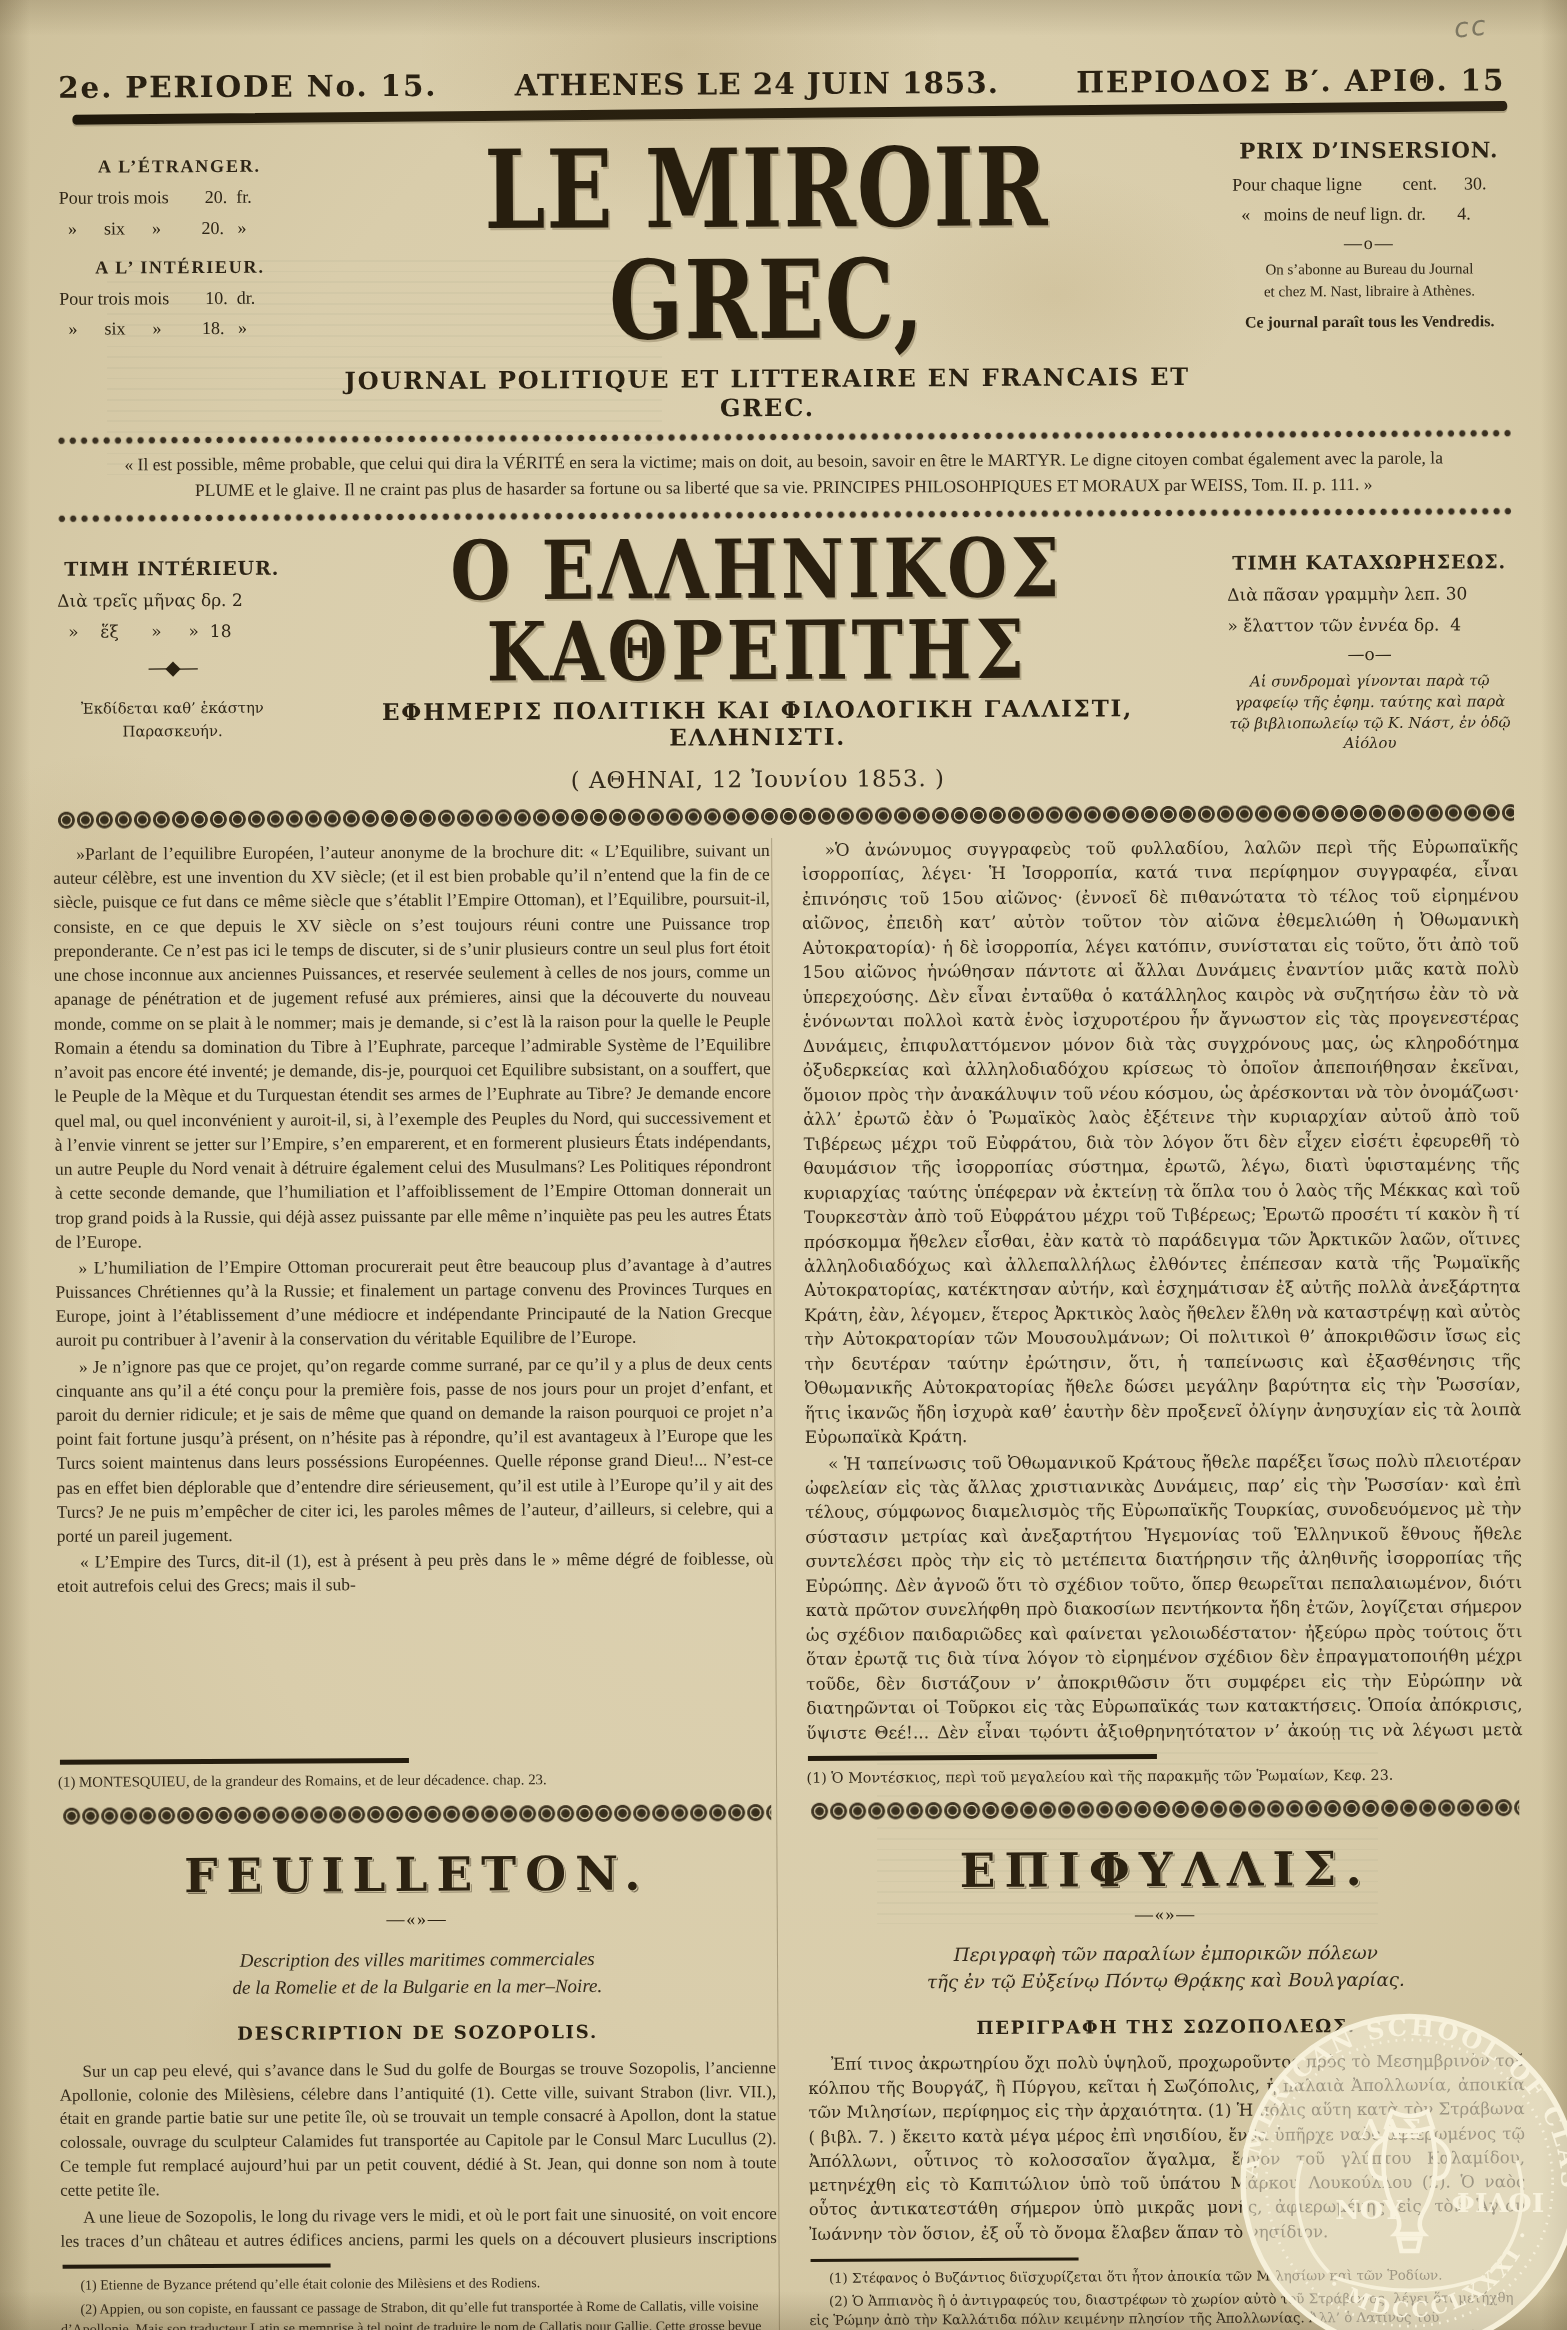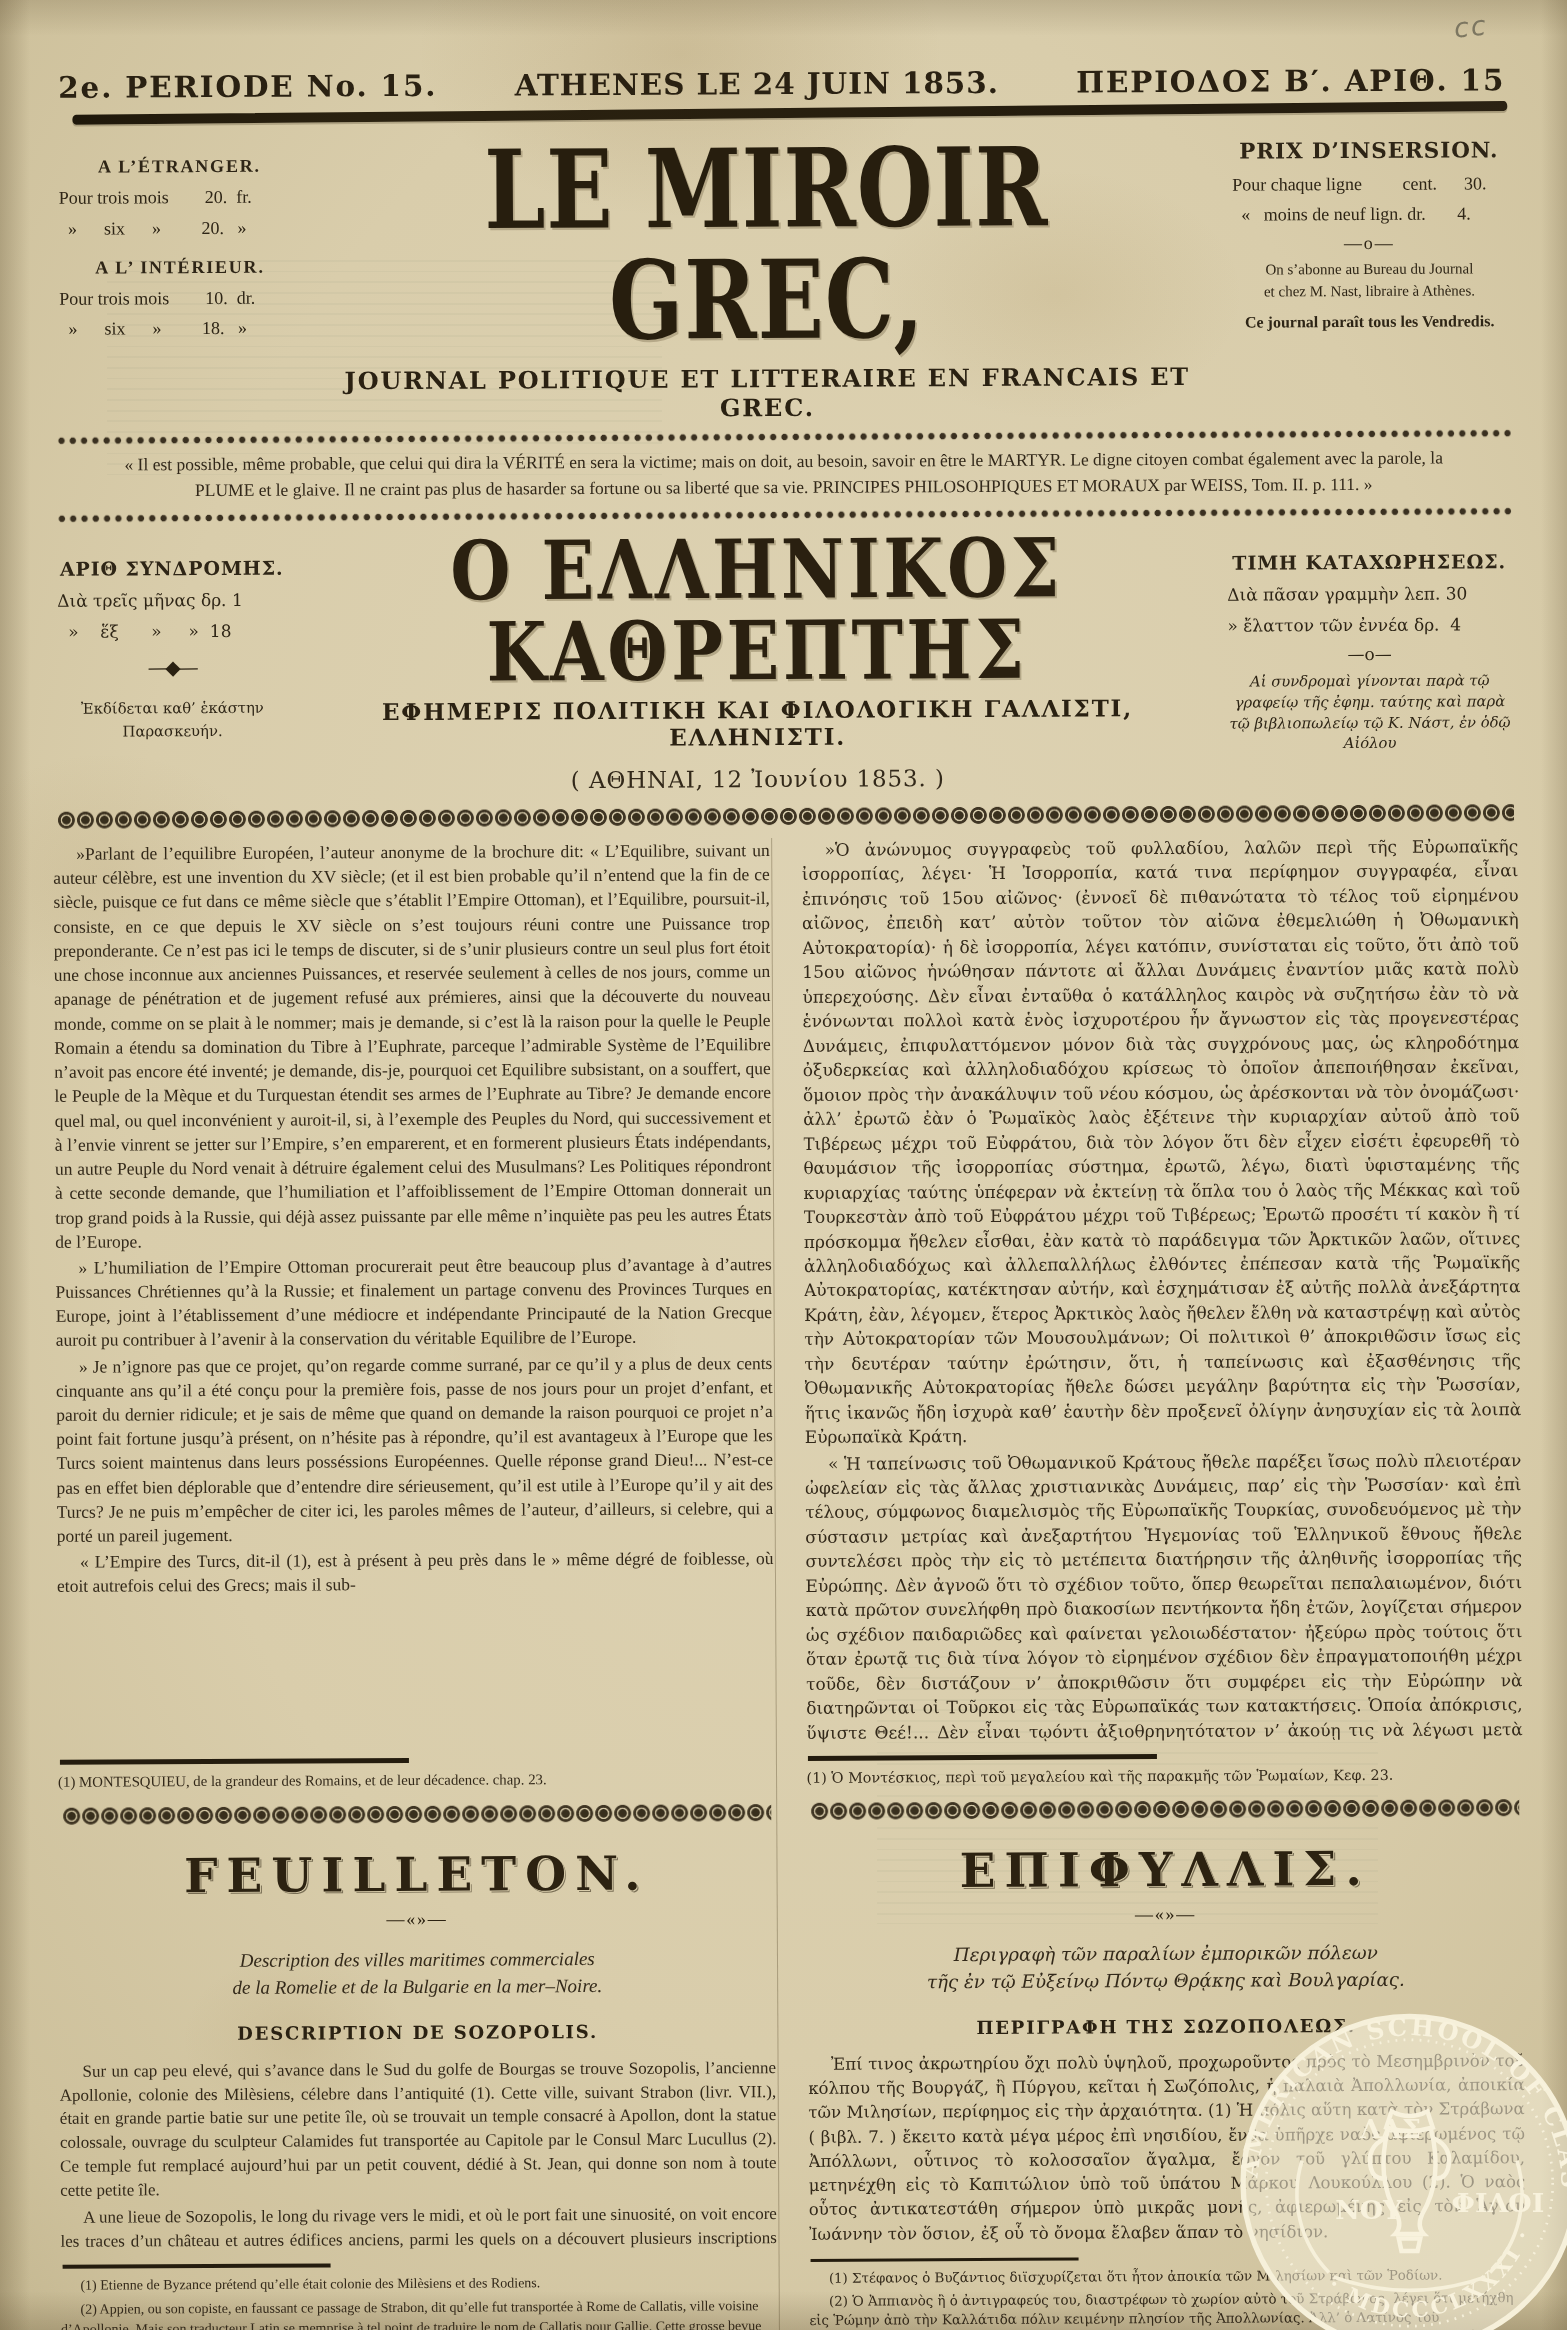--- a/index.html
+++ b/index.html
@@ -144,22 +144,22 @@
 
     <div class="dotted-rule"></div>
     <div class="motto">
       <div>« Il est possible, même probable, que celui qui dira la VÉRITÉ en sera la victime; mais on doit, au besoin, savoir en être le MARTYR. Le digne citoyen combat également avec la parole, la</div>
       <div>PLUME et le glaive. Il ne craint pas plus de hasarder sa fortune ou  sa liberté que sa vie. PRINCIPES PHILOSOHPIQUES ET MORAUX par WEISS, Tom. II. p. 111. »</div>
     </div>
     <div class="dotted-rule"></div>
 
     <div class="greek-mast">
       <div class="gm-side">
-        <div class="head">ΑΡΙΘ ΣΥΝΔΡΟΜΗΣ.</div>
-        <div class="ln">Διὰ τρεῖς μῆνας δρ. 1</div>
+        <div class="head">ΤΙΜΗ INTÉRIEUR.</div>
+        <div class="ln">Διὰ τρεῖς μῆνας δρ. 2</div>
         <div class="ln">  »    ἕξ      »     »  18</div>
         <div class="arrow">—◆—</div>
         <div class="foot">Ἐκδίδεται καθ’ ἑκάστην Παρασκευήν.</div>
       </div>
       <div class="gm-center">
         <div class="gm-title">Ο ΕΛΛΗΝΙΚΟΣ ΚΑΘΡΕΠΤΗΣ</div>
         <div class="gm-sub">ΕΦΗΜΕΡΙΣ ΠΟΛΙΤΙΚΗ ΚΑΙ ΦΙΛΟΛΟΓΙΚΗ ΓΑΛΛΙΣΤΙ, ΕΛΛΗΝΙΣΤΙ.</div>
         <div class="gm-date">( ΑΘΗΝΑΙ, 12 Ἰουνίου 1853. )</div>
       </div>
       <div class="gm-side">

